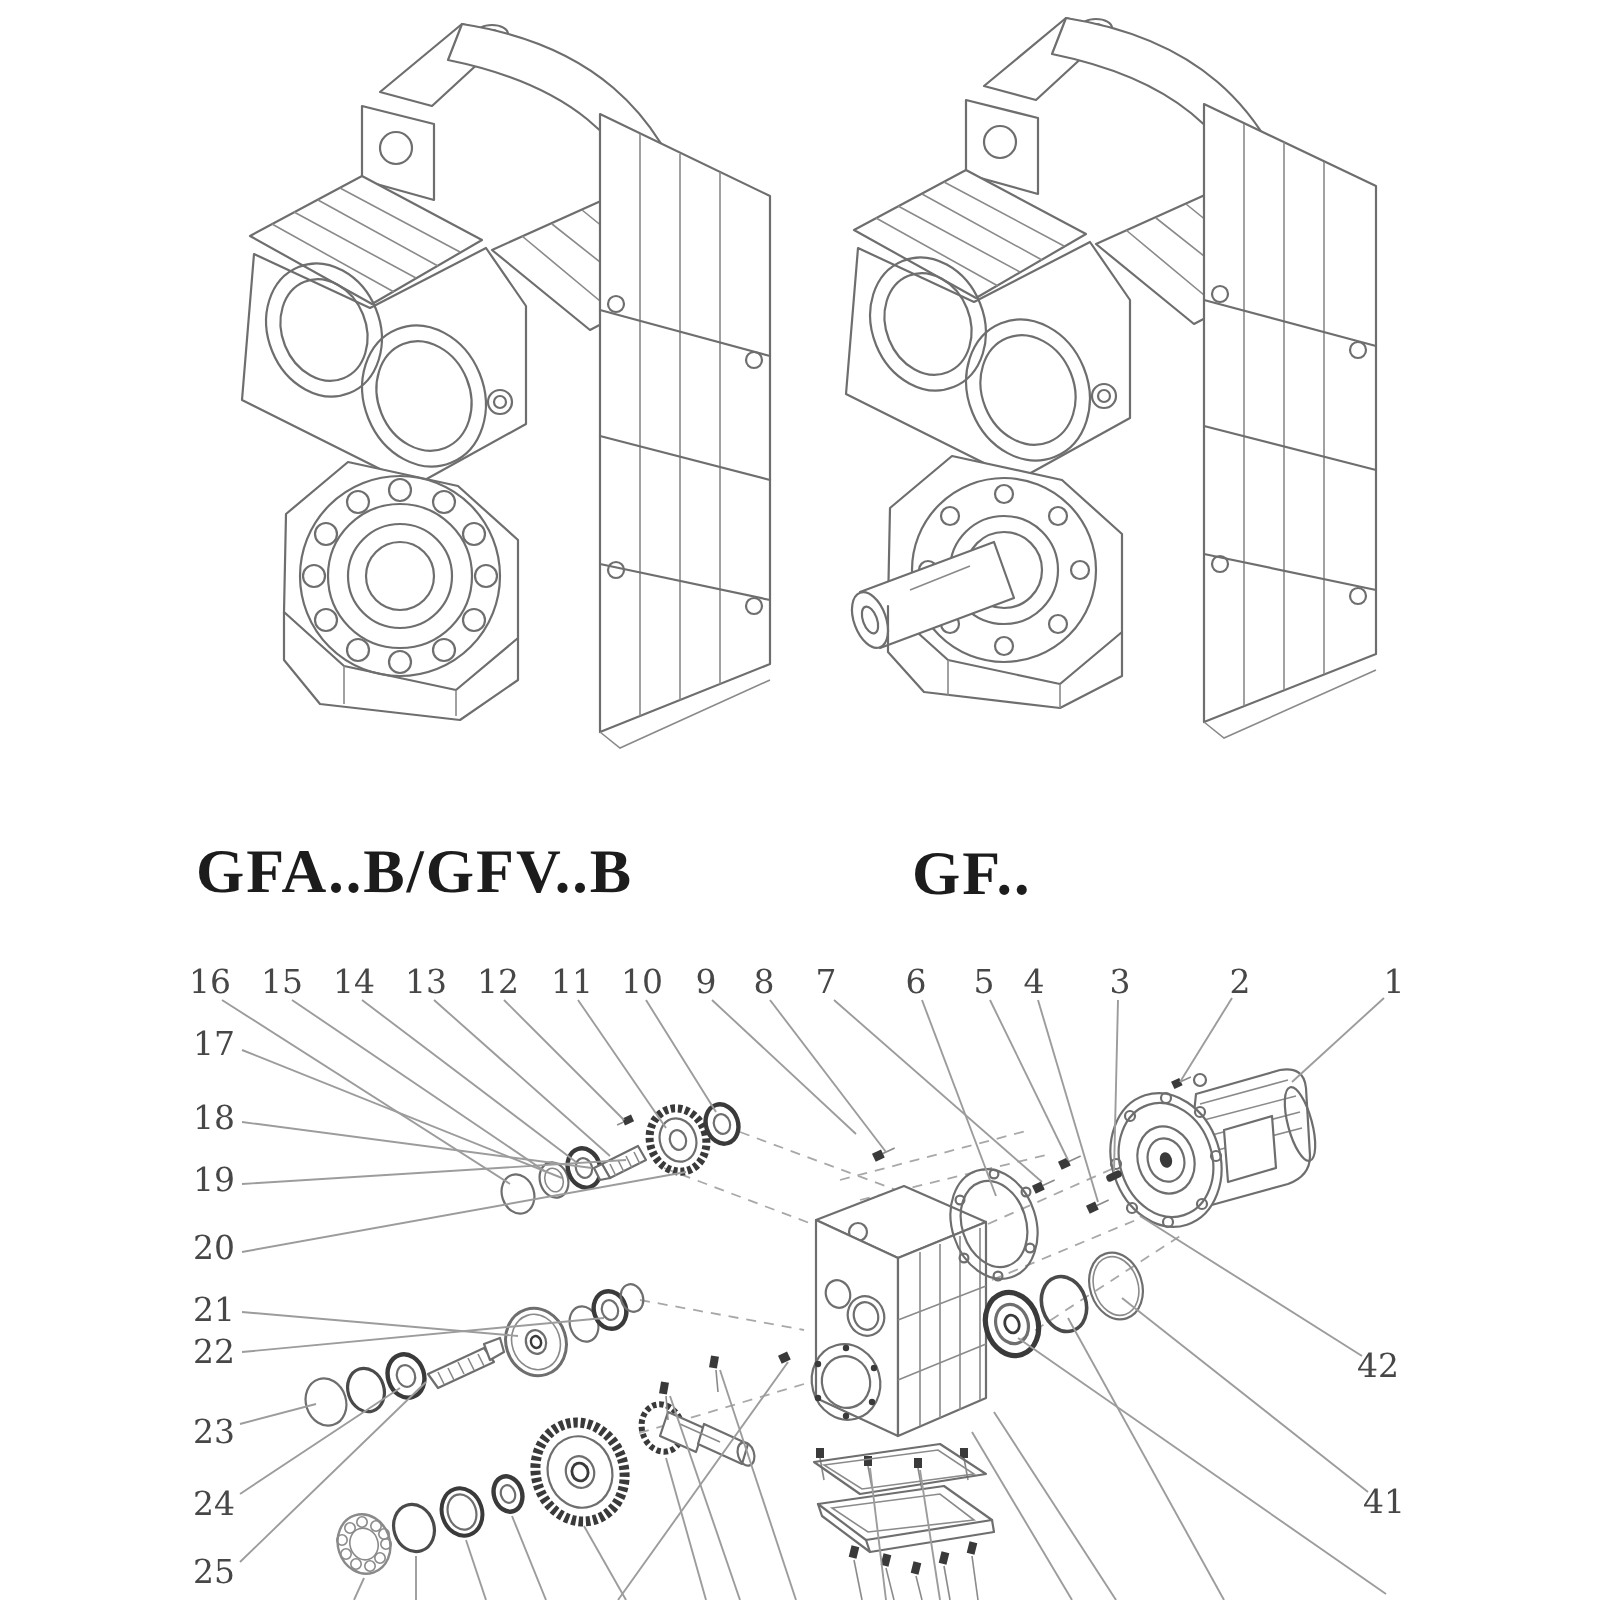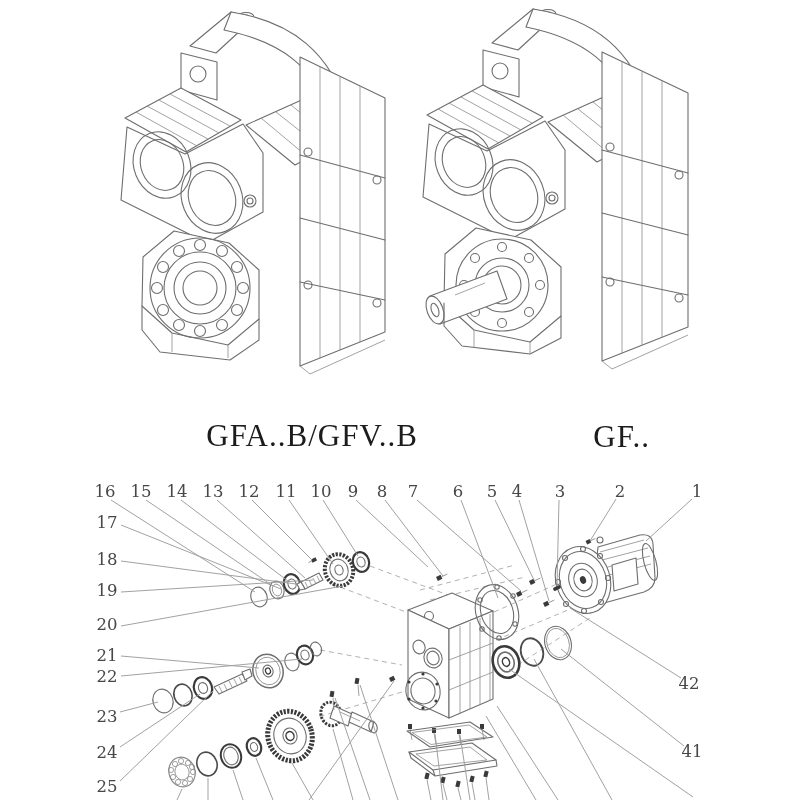--- a/index.html
+++ b/index.html
@@ -18,26 +18,26 @@
   .dk{stroke:var(--dark);fill:none;stroke-width:2.6;}
   .dkf{fill:var(--dark);stroke:none;}
   .teeth{stroke:var(--dark);fill:none;stroke-dasharray:2.2 1.4;}
   .dash{stroke:#a8a8a8;fill:none;stroke-width:0.9;stroke-dasharray:5 4;}
   .leader{stroke:var(--leader);stroke-width:0.95;fill:none;}
   text.callout-num{
     font-family:"DejaVu Serif","Liberation Serif",serif;
     font-size:16.5px;fill:var(--text);text-anchor:middle;dominant-baseline:central;
   }
   .caption{
-    position:absolute;color:var(--caption);font-weight:normal;
+    position:absolute;color:var(--caption);font-weight:bold;
     font-family:"Liberation Serif","DejaVu Serif",serif;
-    font-size:31px;letter-spacing:1px;text-align:right;white-space:nowrap;
+    font-size:31px;letter-spacing:1px;text-align:left;white-space:nowrap;
   }
   #caption-left{left:98px;top:418px;width:320px;}
-  #caption-right{left:480px;top:419px;width:170px;}
+  #caption-right{left:456px;top:419px;width:170px;}
 </style>
 </head>
 <body>
 
 <div id="page">
 
   <svg width="800" height="800" viewBox="0 0 800 800">
 
     <g>
 

